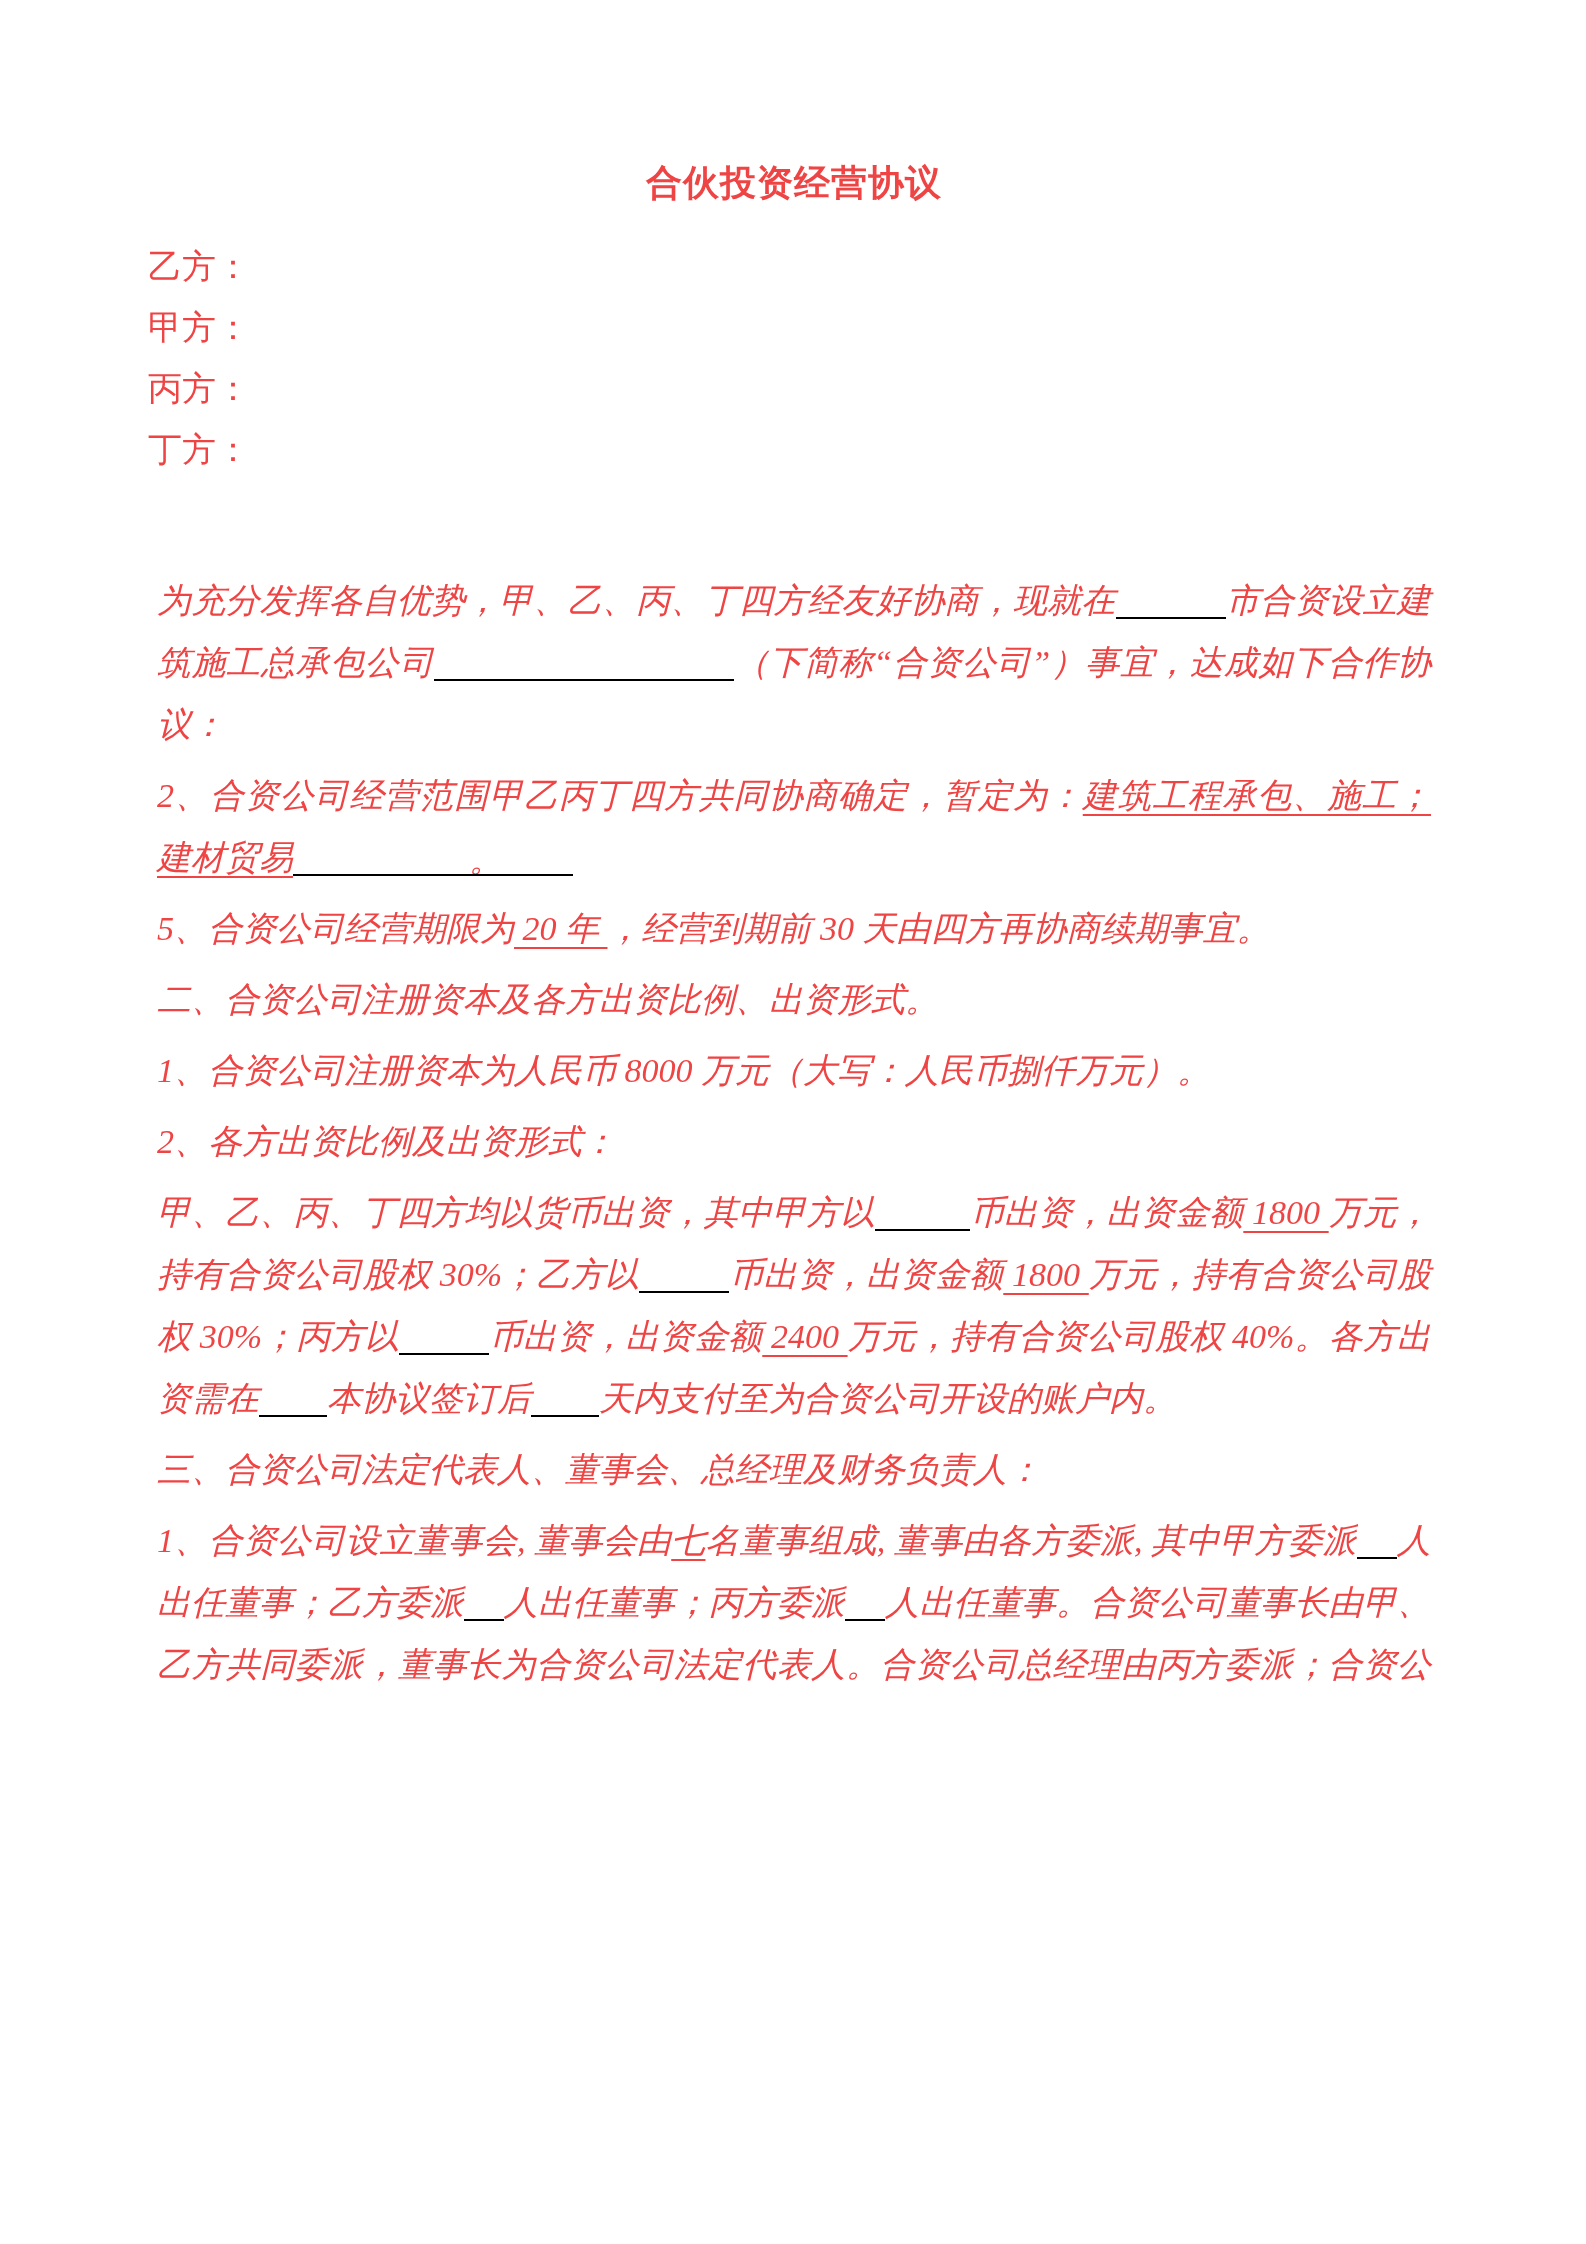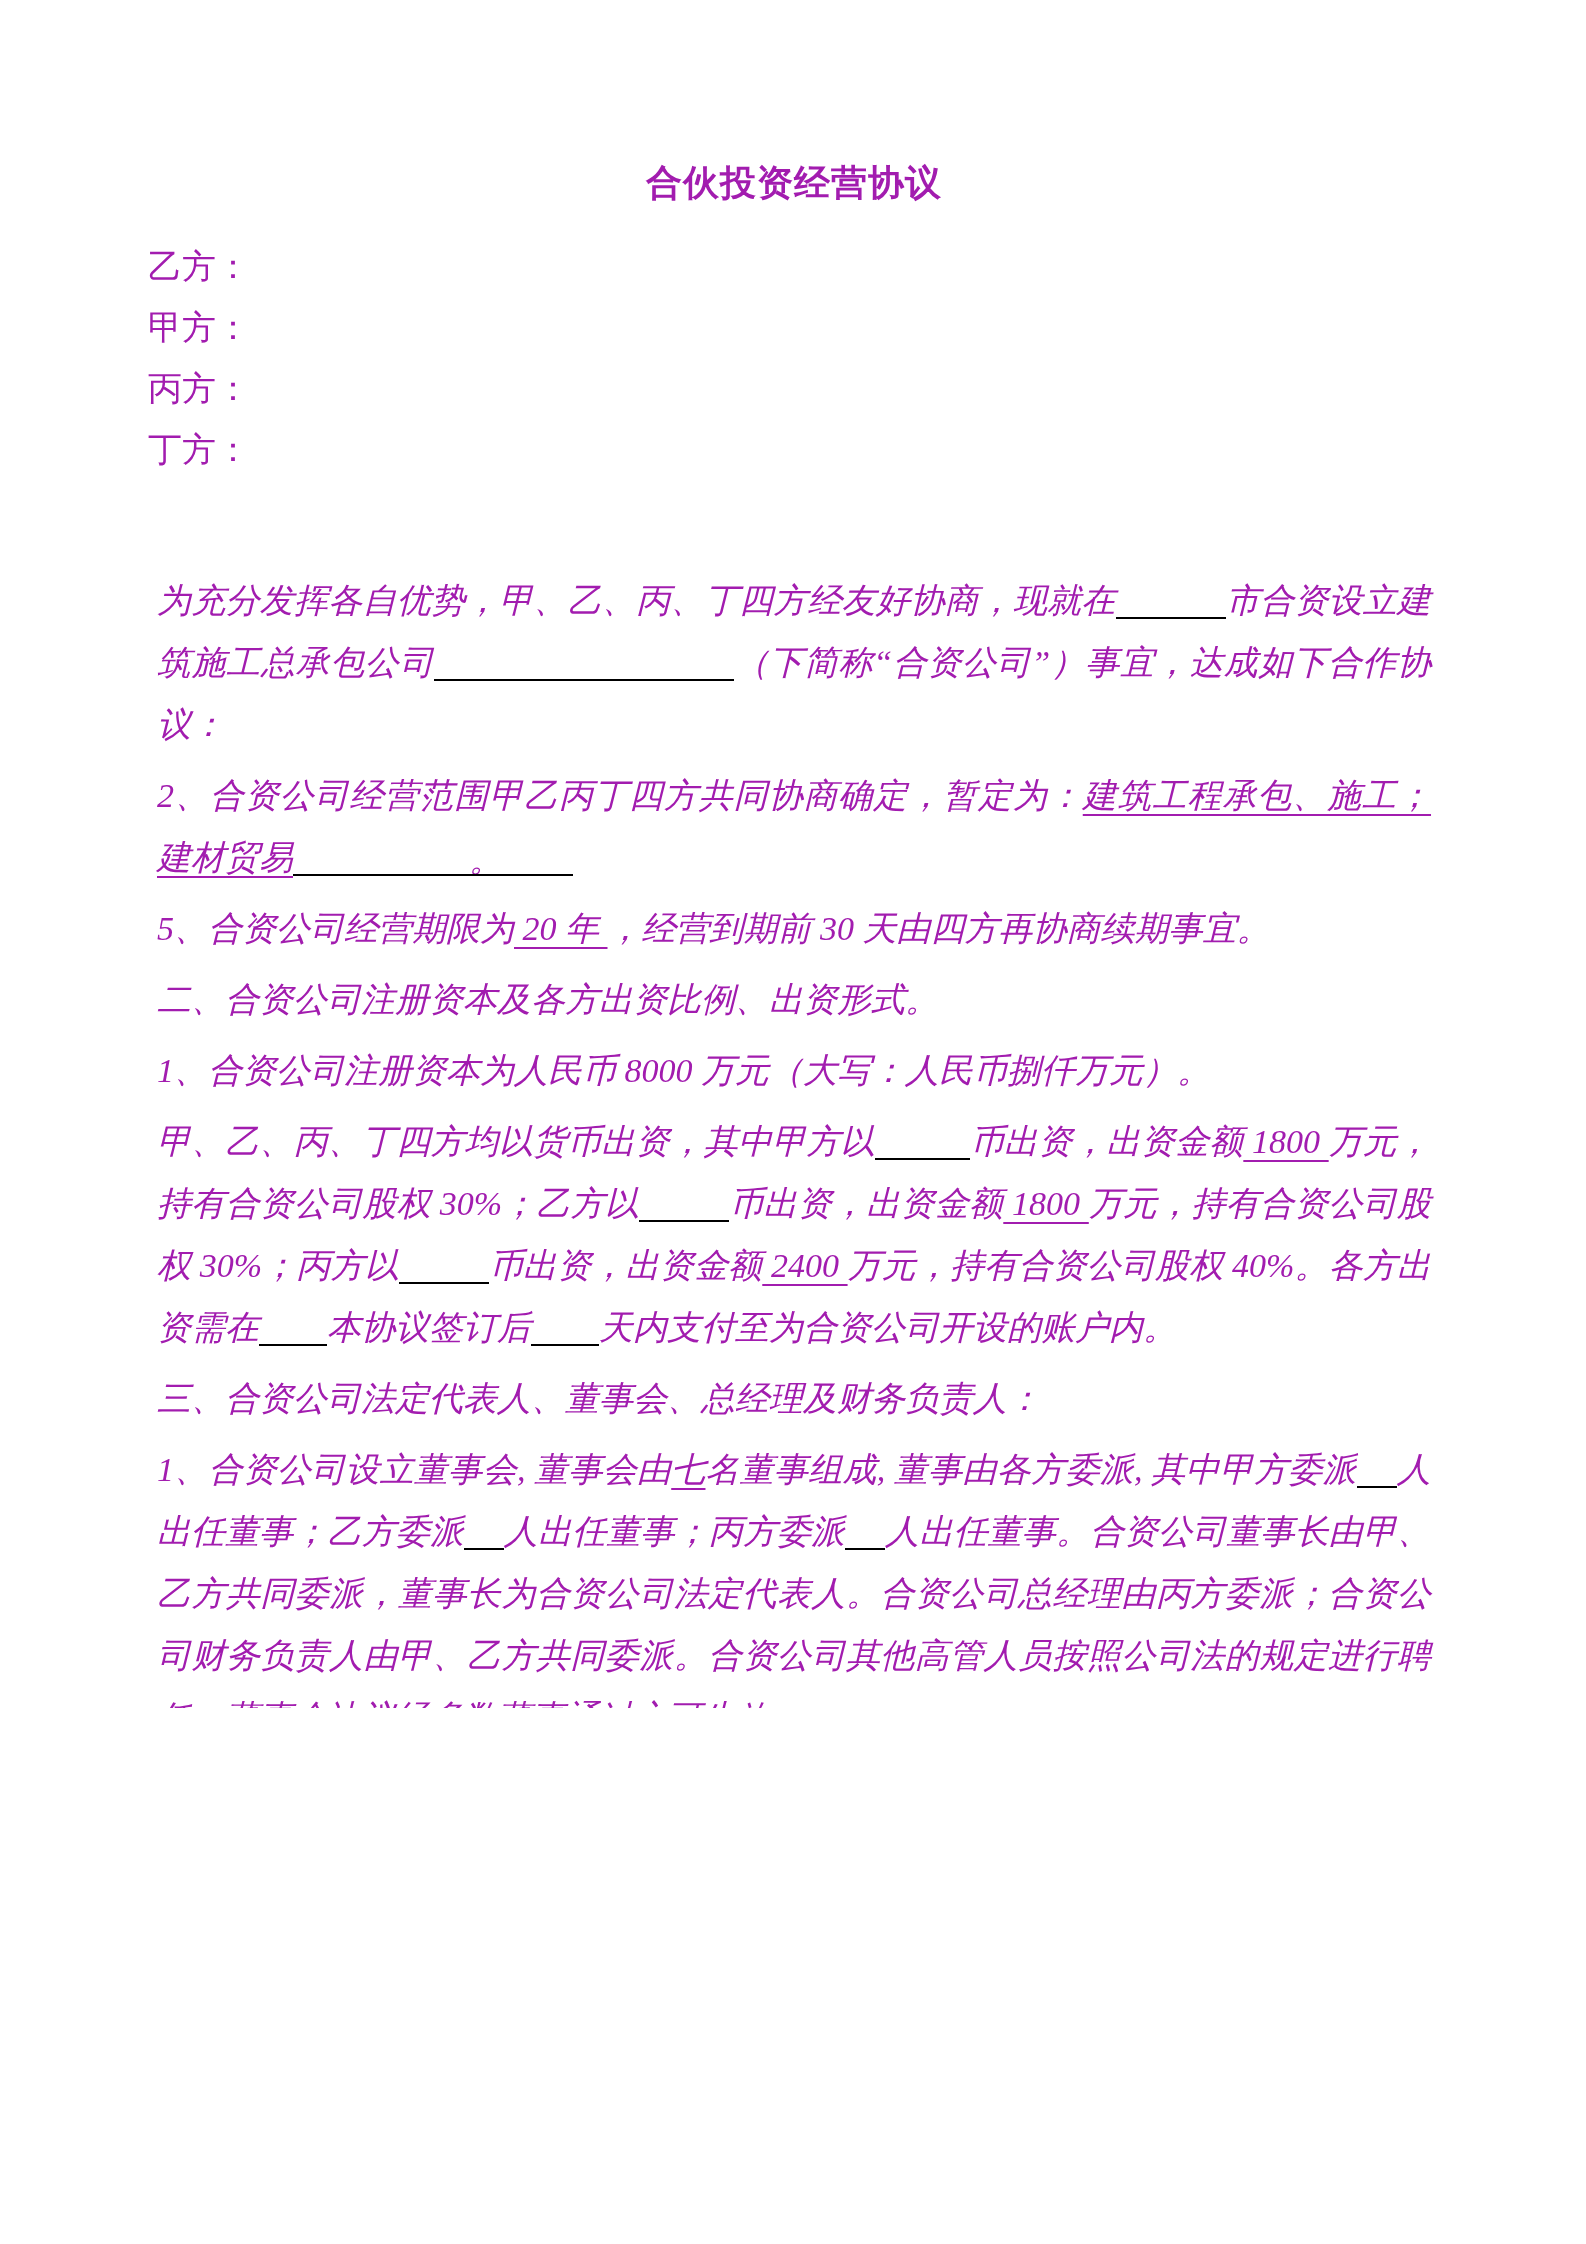--- a/index.html
+++ b/index.html
@@ -4,21 +4,21 @@
 <style>
   html, body { margin: 0; padding: 0; background: #ffffff; }
   .page {
     position: relative;
     width: 1586px;
     height: 1708px;
     background: #ffffff;
     box-sizing: border-box;
     padding: 158px 146px 0 148px;
     font-family: "Liberation Serif", "DejaVu Serif", serif;
-    color: #a21caf;
+    color: #ef4444;
     overflow: hidden;
   }
   .doc-title {
     margin: 0;
     font-size: 36px;
     font-weight: 700;
     line-height: 50px;
     text-align: center;
     letter-spacing: 1px;
   }
@@ -68,18 +68,19 @@
     </div>
 
   <div class="gap-block"></div>
 
   <div class="doc-body" id="doc-body">
       <p><span>为充分发挥各自优势，甲、乙、丙、丁四方经友好协商，现就在</span><span class="blank" style="width: 110px;"></span><span>市合资设立建筑施工总承包公司</span><span class="blank" style="width: 300px;"></span><span>（下简称“合资公司”）事宜，达成如下合作协议：</span></p>
       <p><span>2、合资公司经营范围甲乙丙丁四方共同协商确定，暂定为：</span><span class="u">建筑工程承包、施工；建材贸易</span><span class="blank" style="width: 280px; padding-right: 70px;">。</span></p>
       <p><span>5、合资公司经营期限为</span><span class="u">&nbsp;20 年&nbsp;</span><span>，经营到期前 30 天由四方再协商续期事宜。</span></p>
       <p><span>二、合资公司注册资本及各方出资比例、出资形式。</span></p>
       <p><span>1、合资公司注册资本为人民币 8000 万元（大写：人民币捌仟万元）。</span></p>
+      <p><span>2、各方出资比例及出资形式：</span></p>
       <p><span>甲、乙、丙、丁四方均以货币出资，其中甲方以</span><span class="blank" style="width: 95px;"></span><span>币出资，出资金额</span><span class="u">&nbsp;1800&nbsp;</span><span>万元，持有合资公司股权 30%；乙方以</span><span class="blank" style="width: 90px;"></span><span>币出资，出资金额</span><span class="u">&nbsp;1800&nbsp;</span><span>万元，持有合资公司股权 30%；丙方以</span><span class="blank" style="width: 90px;"></span><span>币出资，出资金额</span><span class="u">&nbsp;2400&nbsp;</span><span>万元，持有合资公司股权 40%。各方出资需在</span><span class="blank" style="width: 68px;"></span><span>本协议签订后</span><span class="blank" style="width: 68px;"></span><span>天内支付至为合资公司开设的账户内。</span></p>
       <p><span>三、合资公司法定代表人、董事会、总经理及财务负责人：</span></p>
       <p><span>1、合资公司设立董事会, 董事会由</span><span class="u">七</span><span>名董事组成, 董事由各方委派, 其中甲方委派</span><span class="blank" style="width: 40px;"></span><span>人出任董事；乙方委派</span><span class="blank" style="width: 40px;"></span><span>人出任董事；丙方委派</span><span class="blank" style="width: 40px;"></span><span>人出任董事。合资公司董事长由甲、乙方共同委派，董事长为合资公司法定代表人。合资公司总经理由丙方委派；合资公司财务负责人由甲、乙方共同委派。合资公司其他高管人员按照公司法的规定进行聘任。董事会决议经多数董事通过方可生效。</span></p>
       <p><span>四、合资公司名称由甲乙丙丁四方共同协商确定：</span></p>
     </div>
 </div>
 
 </body></html>

